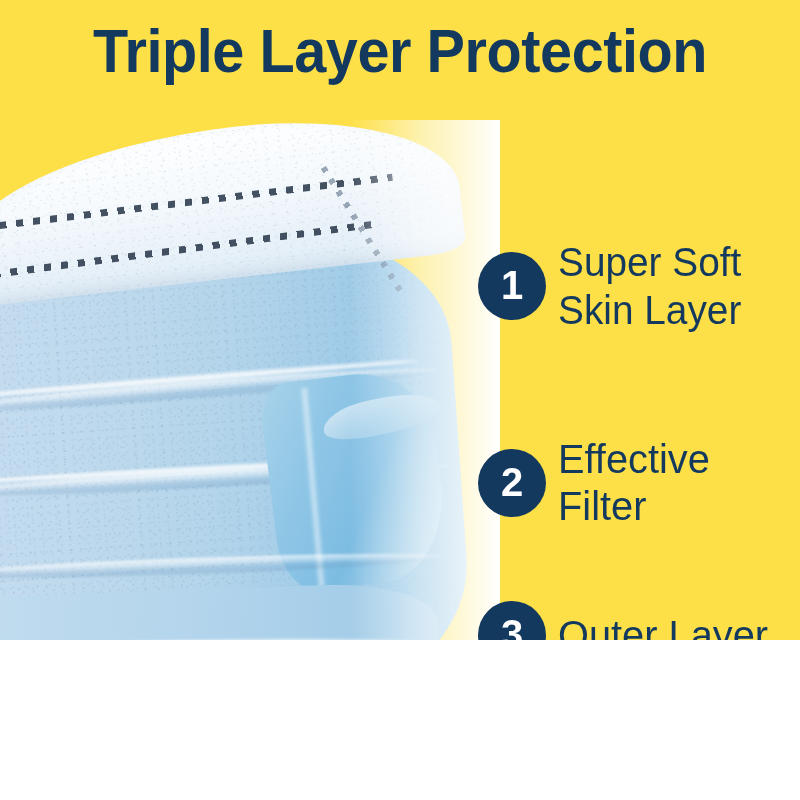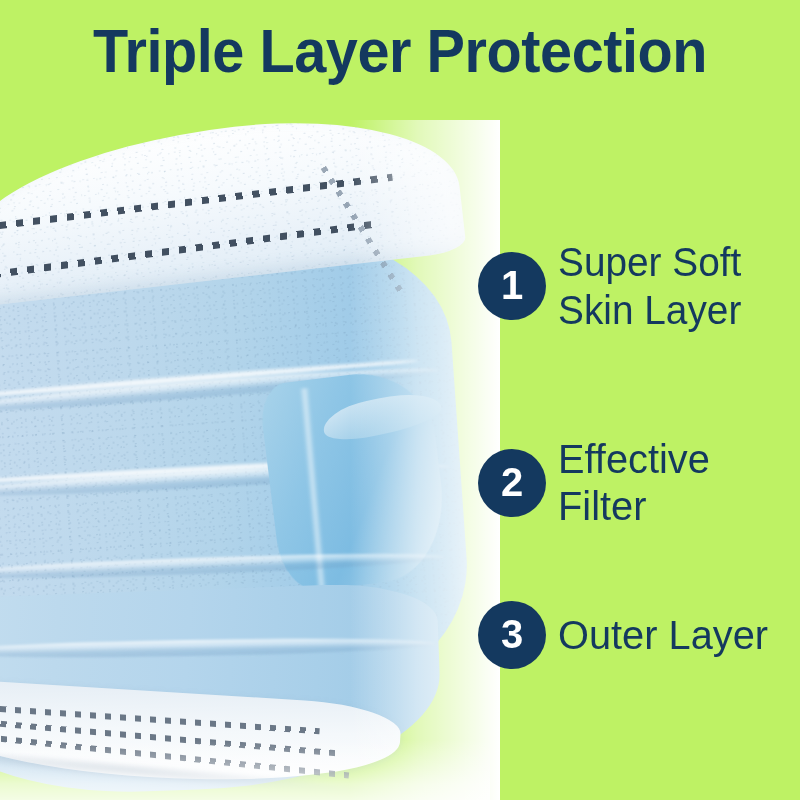--- a/index.html
+++ b/index.html
@@ -7,22 +7,22 @@
     margin: 0;
     padding: 0;
     background: #ffffff;
   }
   body {
     font-family: "Liberation Sans", sans-serif;
   }
   .canvas {
     position: relative;
     width: 800px;
-    height: 800px;
-    background: #bef264;
+    height: 640px;
+    background: #fde047;
     overflow: hidden;
   }
 
   
   .title {
     position: absolute;
     left: 0;
     top: 18px;
     width: 800px;
     text-align: center;

